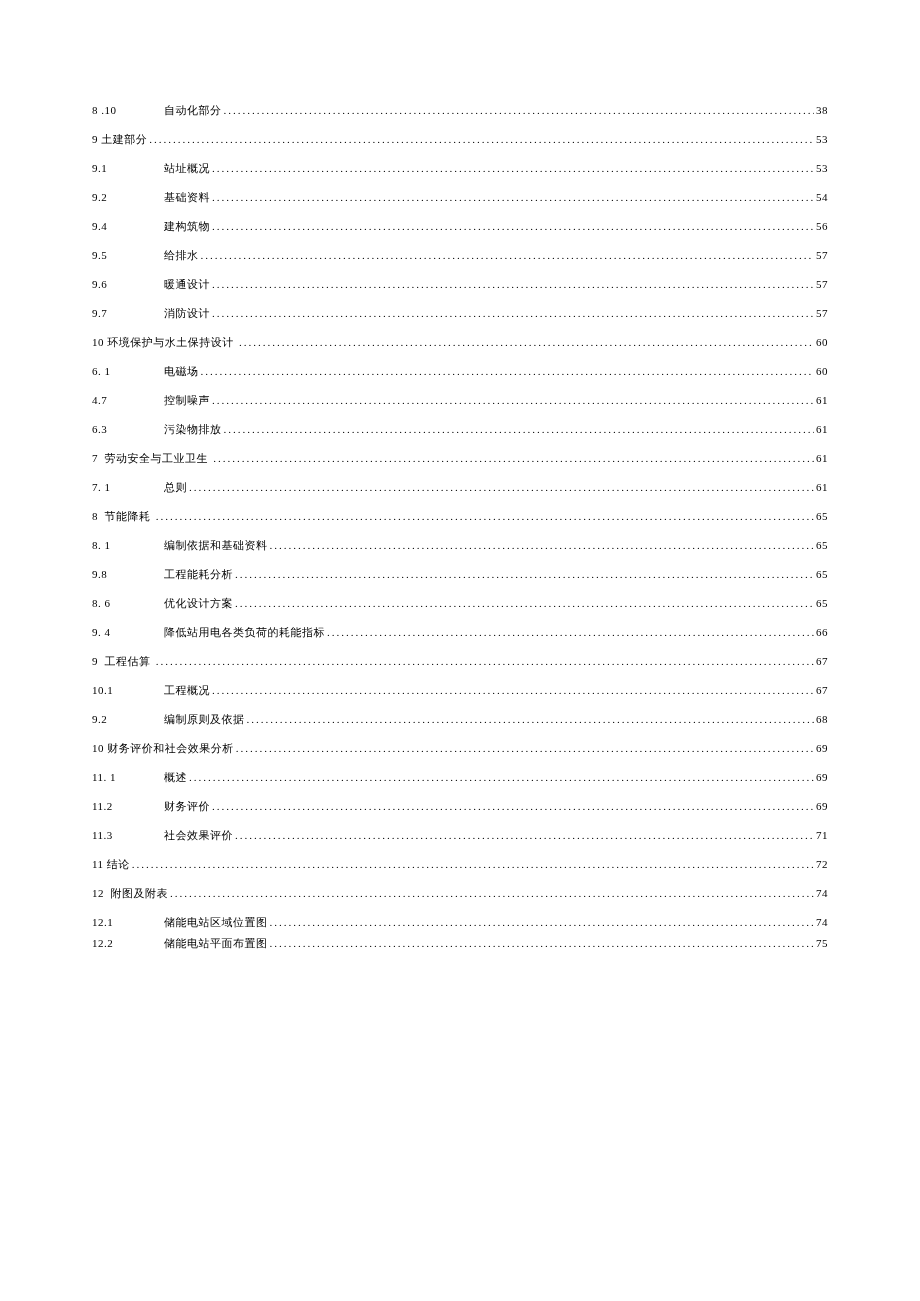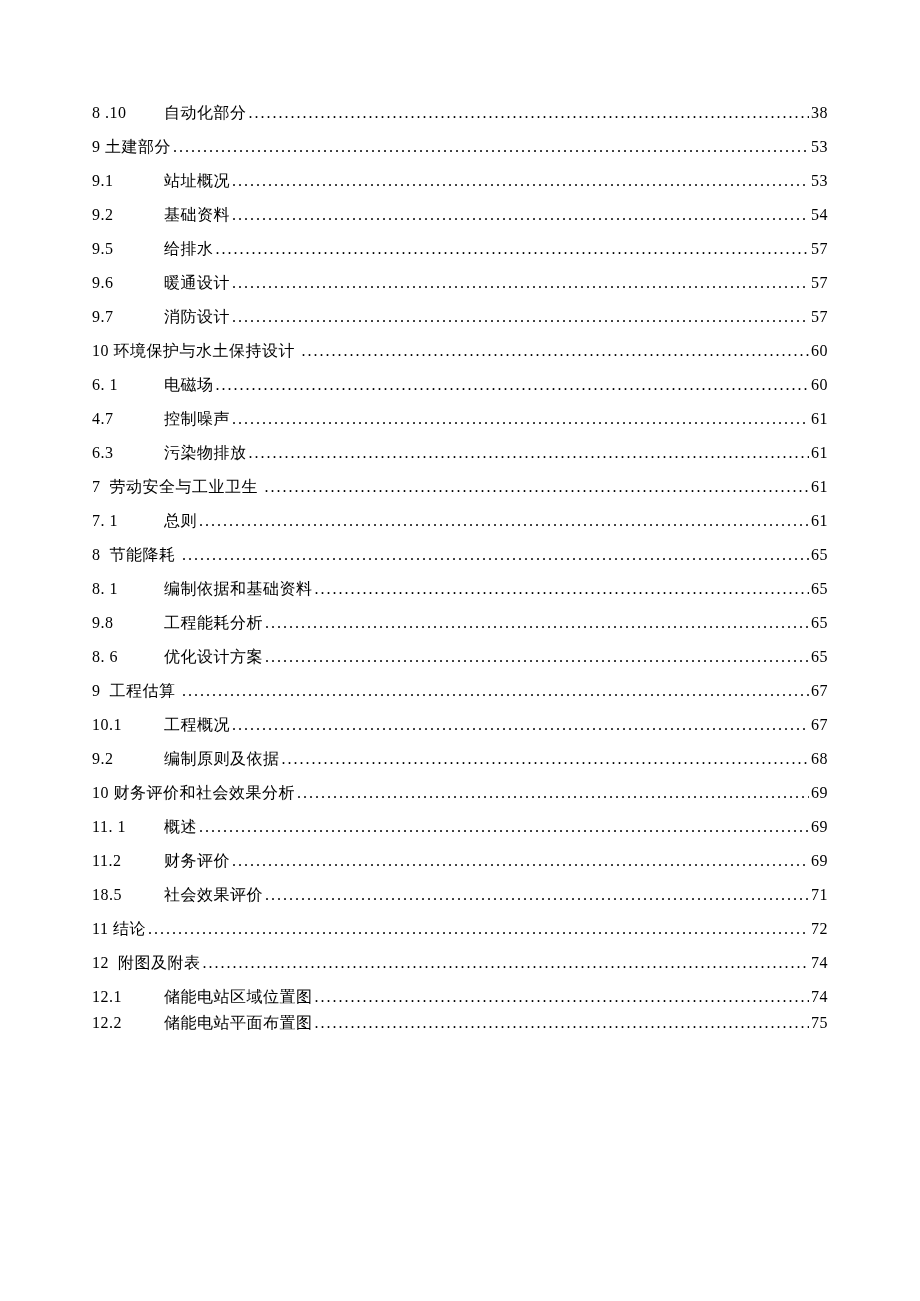--- a/index.html
+++ b/index.html
@@ -14,21 +14,21 @@
       height: 1301px;
       padding: 105px 92px 0 92px;
       color: #000000;
     }
     .toc {
       width: 100%;
     }
     .toc-row {
       display: flex;
       align-items: baseline;
-      font-size: 16px;
+      font-size: 11px;
       line-height: 1;
       margin-bottom: 18px;
       letter-spacing: 0.5px;
     }
     .toc-row.tight {
       margin-bottom: 10px;
     }
     .toc-num {
       white-space: pre;
       flex-shrink: 0;
@@ -81,20 +81,26 @@
       <span class="toc-dots"></span>
       <span class="toc-page">53</span>
     </div>
     <div class="toc-row indent-1">
       <span class="toc-num">9.2</span>
       <span class="toc-title">基础资料</span>
       <span class="toc-dots"></span>
       <span class="toc-page">54</span>
     </div>
     <div class="toc-row indent-1">
+      <span class="toc-num">9.4</span>
+      <span class="toc-title">建构筑物</span>
+      <span class="toc-dots"></span>
+      <span class="toc-page">56</span>
+    </div>
+    <div class="toc-row indent-1">
       <span class="toc-num">9.5</span>
       <span class="toc-title">给排水</span>
       <span class="toc-dots"></span>
       <span class="toc-page">57</span>
     </div>
     <div class="toc-row indent-1">
       <span class="toc-num">9.6</span>
       <span class="toc-title">暖通设计</span>
       <span class="toc-dots"></span>
       <span class="toc-page">57</span>
@@ -158,20 +164,26 @@
       <span class="toc-title">工程能耗分析</span>
       <span class="toc-dots"></span>
       <span class="toc-page">65</span>
     </div>
     <div class="toc-row indent-1">
       <span class="toc-num">8. 6</span>
       <span class="toc-title">优化设计方案</span>
       <span class="toc-dots"></span>
       <span class="toc-page">65</span>
     </div>
+    <div class="toc-row indent-1">
+      <span class="toc-num">9. 4</span>
+      <span class="toc-title">降低站用电各类负荷的耗能指标</span>
+      <span class="toc-dots"></span>
+      <span class="toc-page">66</span>
+    </div>
     <div class="toc-row indent-0">
       <span class="toc-num">9  </span>
       <span class="toc-title">工程估算 </span>
       <span class="toc-dots"></span>
       <span class="toc-page">67</span>
     </div>
     <div class="toc-row indent-1">
       <span class="toc-num">10.1</span>
       <span class="toc-title">工程概况</span>
       <span class="toc-dots"></span>
@@ -195,21 +207,21 @@
       <span class="toc-dots"></span>
       <span class="toc-page">69</span>
     </div>
     <div class="toc-row indent-1">
       <span class="toc-num">11.2</span>
       <span class="toc-title">财务评价</span>
       <span class="toc-dots"></span>
       <span class="toc-page">69</span>
     </div>
     <div class="toc-row indent-1">
-      <span class="toc-num">18.5</span>
+      <span class="toc-num">11.3</span>
       <span class="toc-title">社会效果评价</span>
       <span class="toc-dots"></span>
       <span class="toc-page">71</span>
     </div>
     <div class="toc-row indent-0">
       <span class="toc-num">11 </span>
       <span class="toc-title">结论</span>
       <span class="toc-dots"></span>
       <span class="toc-page">72</span>
     </div>

